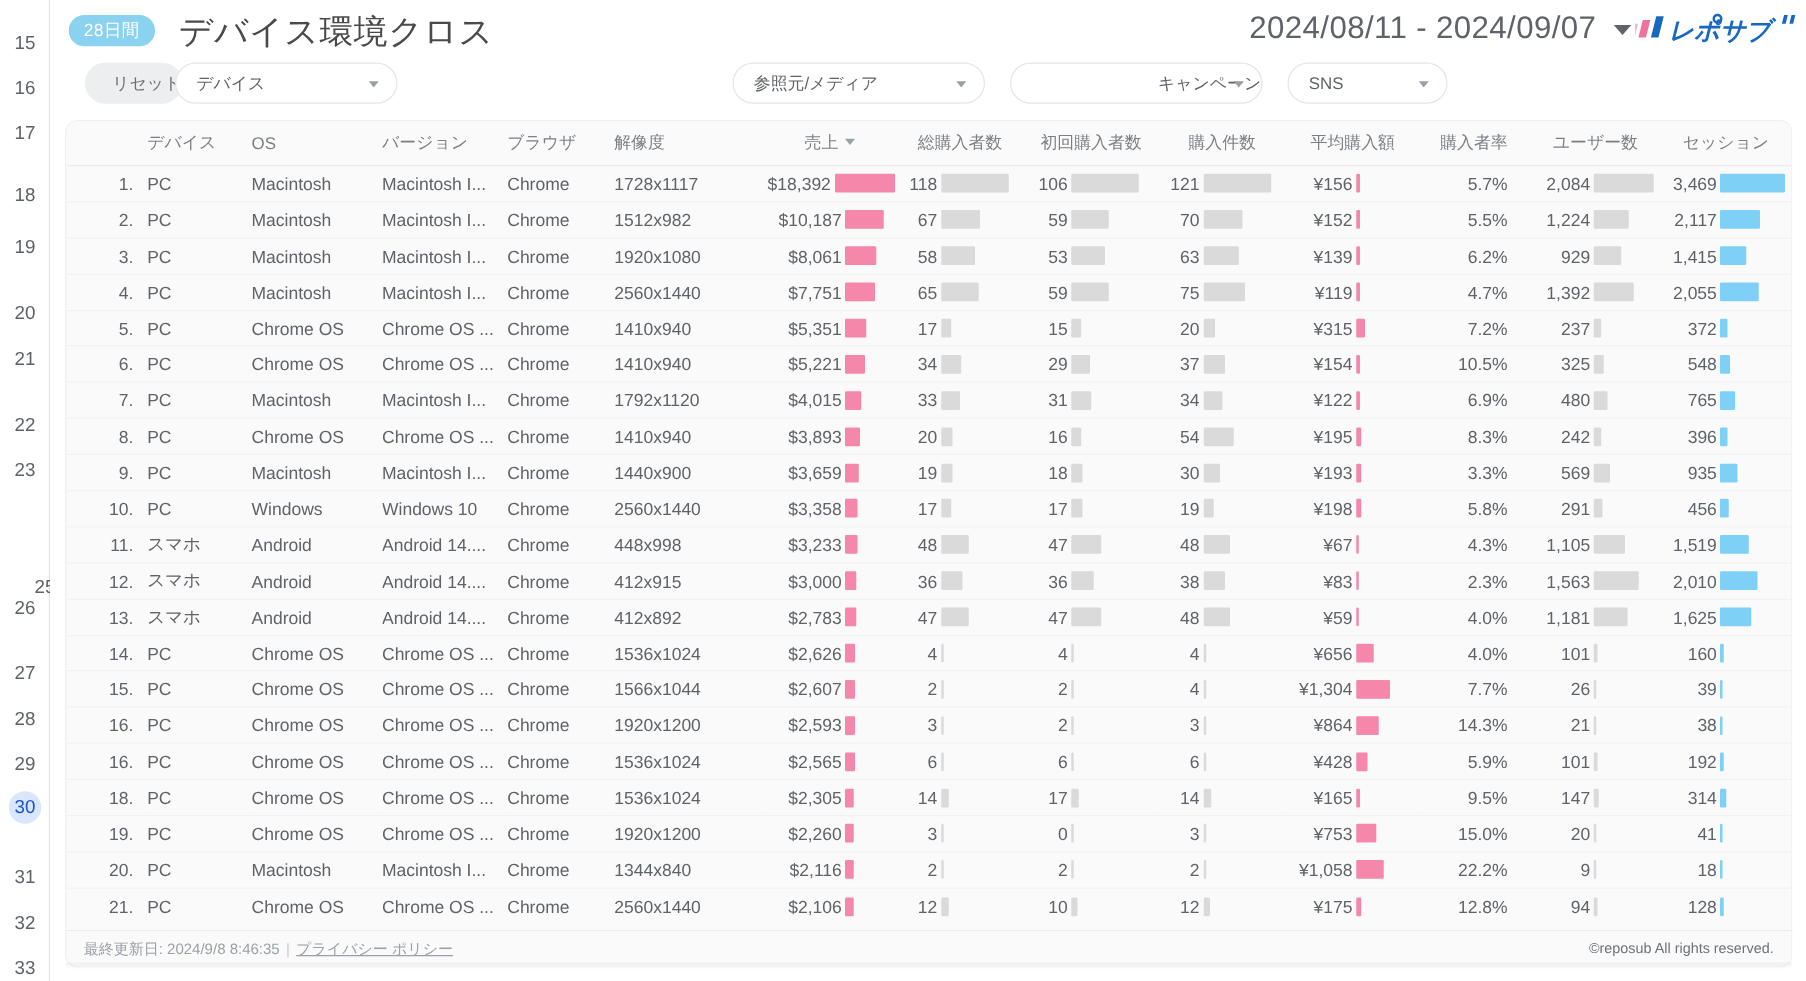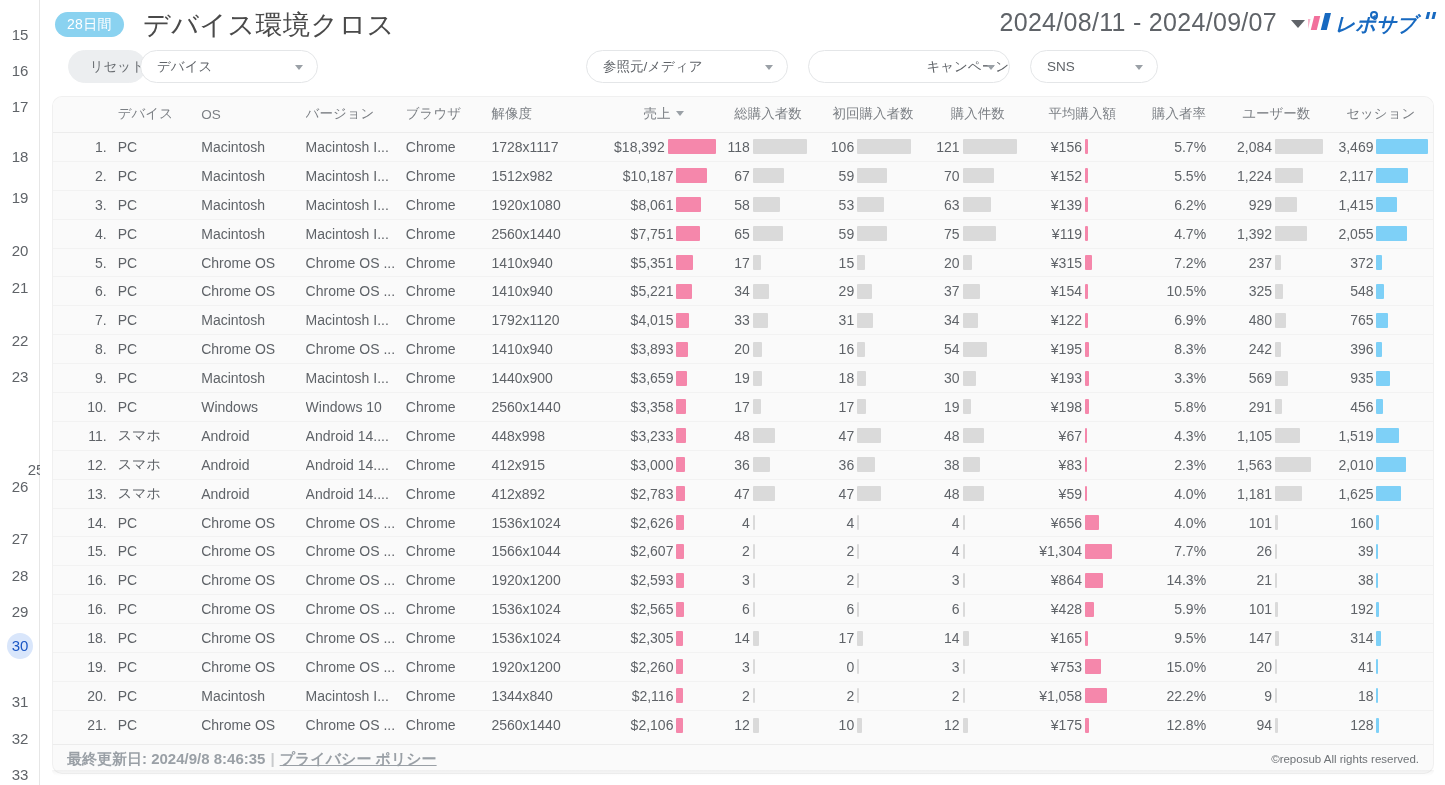--- a/index.html
+++ b/index.html
@@ -138,21 +138,21 @@
   }
 
   
   .footer{
     position:absolute; left:12px; top:744px; width:1382px; height:30px;
     background:#fafafa; border:1px solid #f0f0f0; border-top:1px solid #ececec;
     border-radius:0 0 10px 10px;
     display:flex; align-items:center; justify-content:space-between;
     padding:0 14px;
   }
-  .fl{ font-size:15px; color:#9aa0a6; white-space:nowrap;font-weight:bold; }
+  .fl{ font-size:12px; color:#9aa0a6; white-space:nowrap; }
   .fl a{ color:#9aa0a6; text-decoration:underline; }
   .fl .sep{ margin:0 5px; color:#c8cacc; }
   .fr{ font-size:11.5px; color:#6e7276; white-space:nowrap; }
 
   .cardshadow{
     position:absolute; left:12px; top:770px; width:1382px; height:6px;
     background:linear-gradient(to bottom,rgba(0,0,0,.045),rgba(0,0,0,0));
     border-radius:0 0 10px 10px;
   }
 </style>

